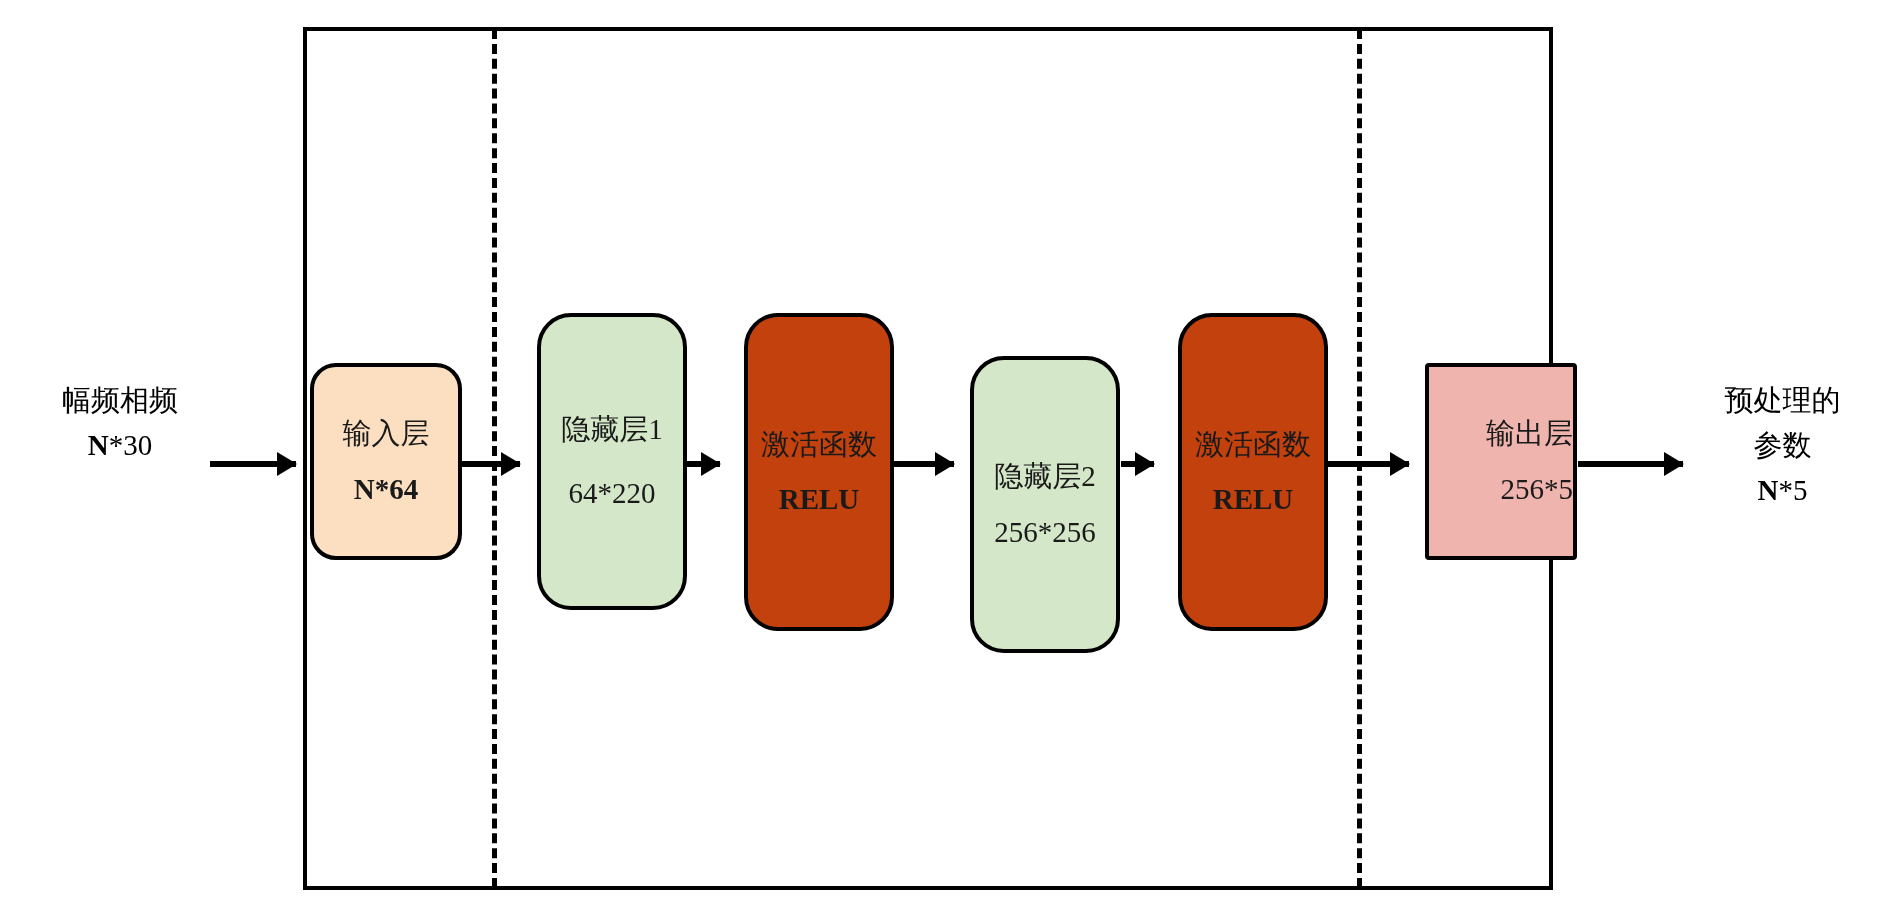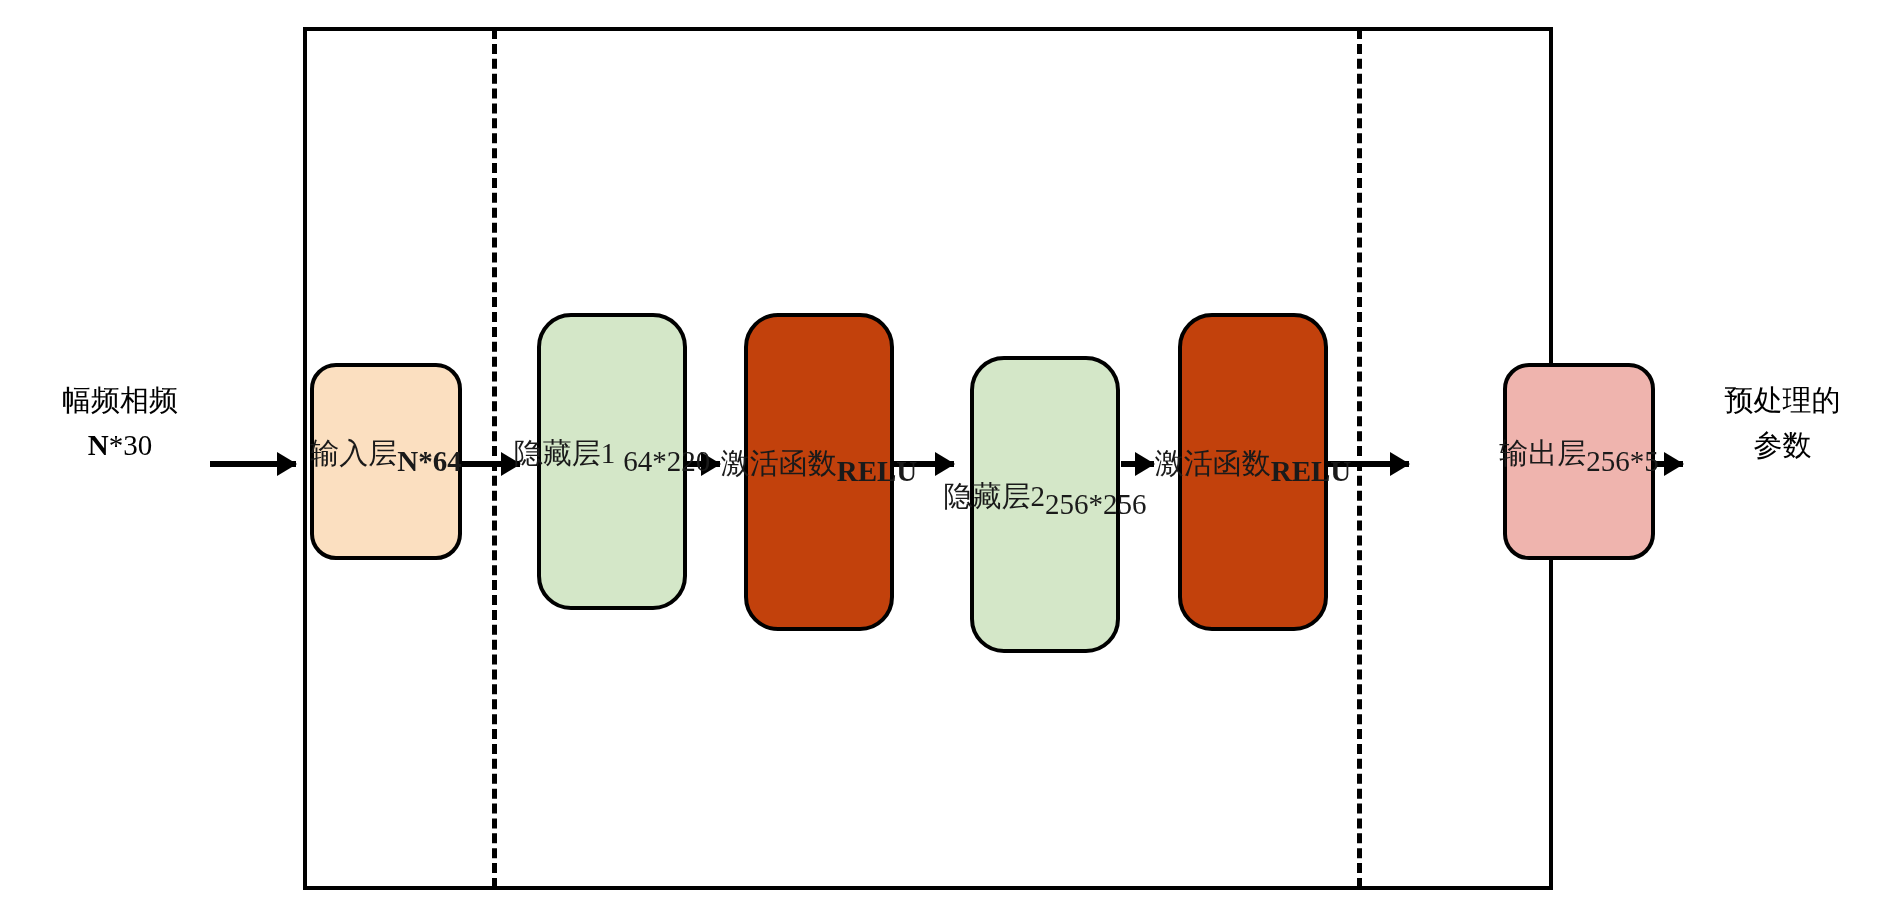--- a/index.html
+++ b/index.html
@@ -40,21 +40,21 @@
   }
   .divider.d1 { left: 492px; }
   .divider.d2 { left: 1357px; }
 
   
   .node {
     position: absolute;
     border: 4px solid #000000;
     box-sizing: border-box;
     display: flex;
-    flex-direction: row;
+    flex-direction: column;
     align-items: center;
     justify-content: center;
     text-align: center;
     line-height: 1.35;
   }
   .node .ln1 {
     font-size: 29px;
     color: #1a1a1a;
     white-space: nowrap;
     margin-bottom: 16px;
@@ -82,24 +82,25 @@
     border-radius: 34px;
     background: #c2410c;
     margin-left: 8px;
   }
   .node.h1  { left: 537px;  top: 313px; gap: 8px; }
   .node.a1  { left: 736px;  top: 313px; }
   .node.h2  { left: 970px;  top: 313px; margin-top: 43px; }
   .node.a2  { left: 1170px; top: 313px; }
 
   .node.output-layer {
-    left: 1503px; top: 363px;
+    left: 1425px; top: 363px;
     width: 152px; height: 197px;
-    border-radius: 26px;
+    border-radius: 4px;
     background: #EFB4AE;
+    align-items: flex-end;
   }
 
   
   .arrow {
     position: absolute;
     height: 6px;
     background: #000000;
     top: 461px;
   }
   .arrow::after {
@@ -183,15 +184,16 @@
   </div>
 
   <div class="node output-layer">
     <div class="ln1">输出层</div>
     <div class="ln2">256*5</div>
   </div>
 
   <div class="side-label right-label">
     <div>预处理的</div>
     <div>参数</div>
+    <div><span class="bold">N</span><span>*5</span></div>
   </div>
 
 </div>
 
 </body></html>

